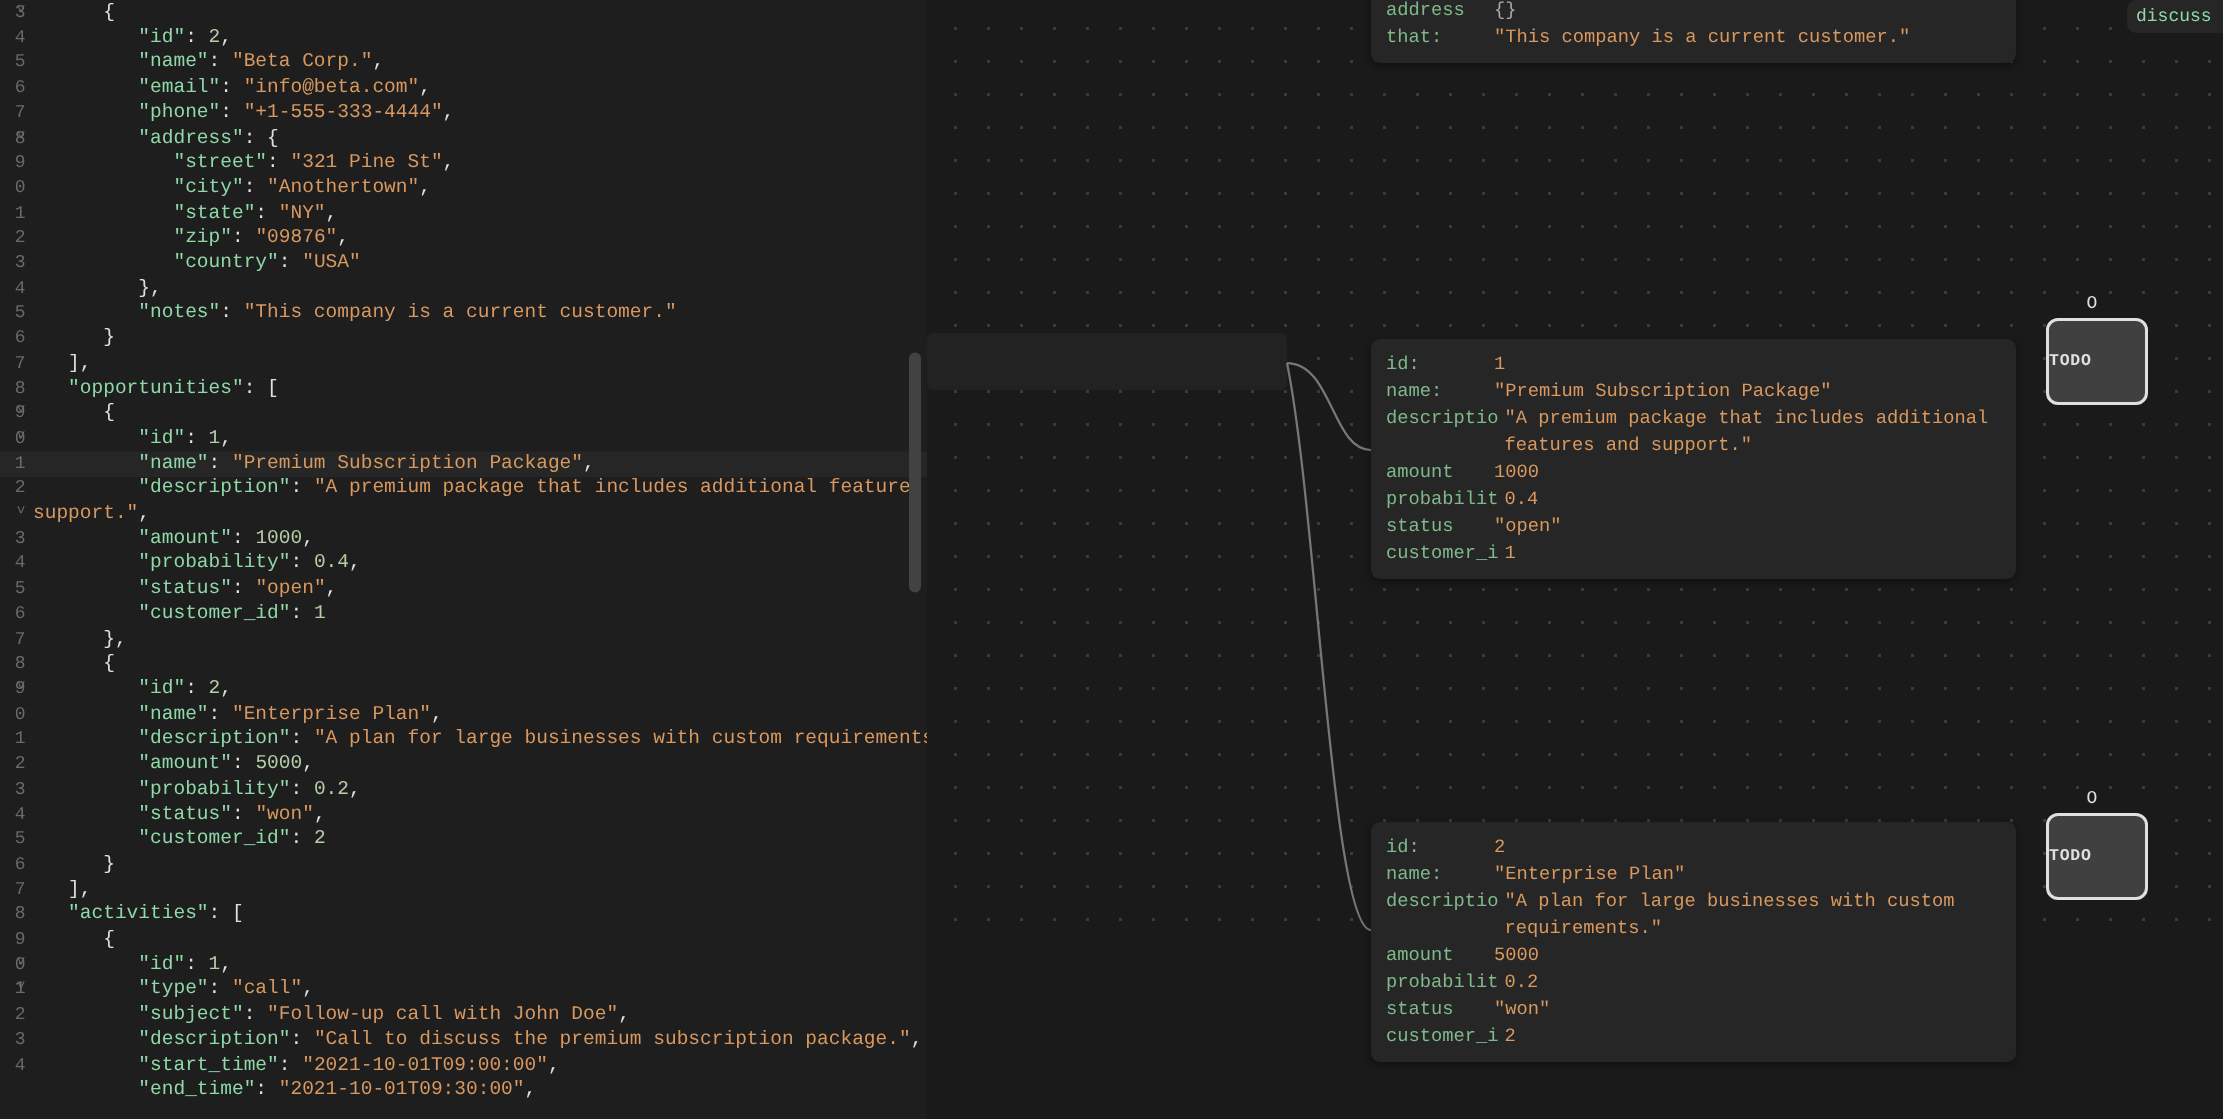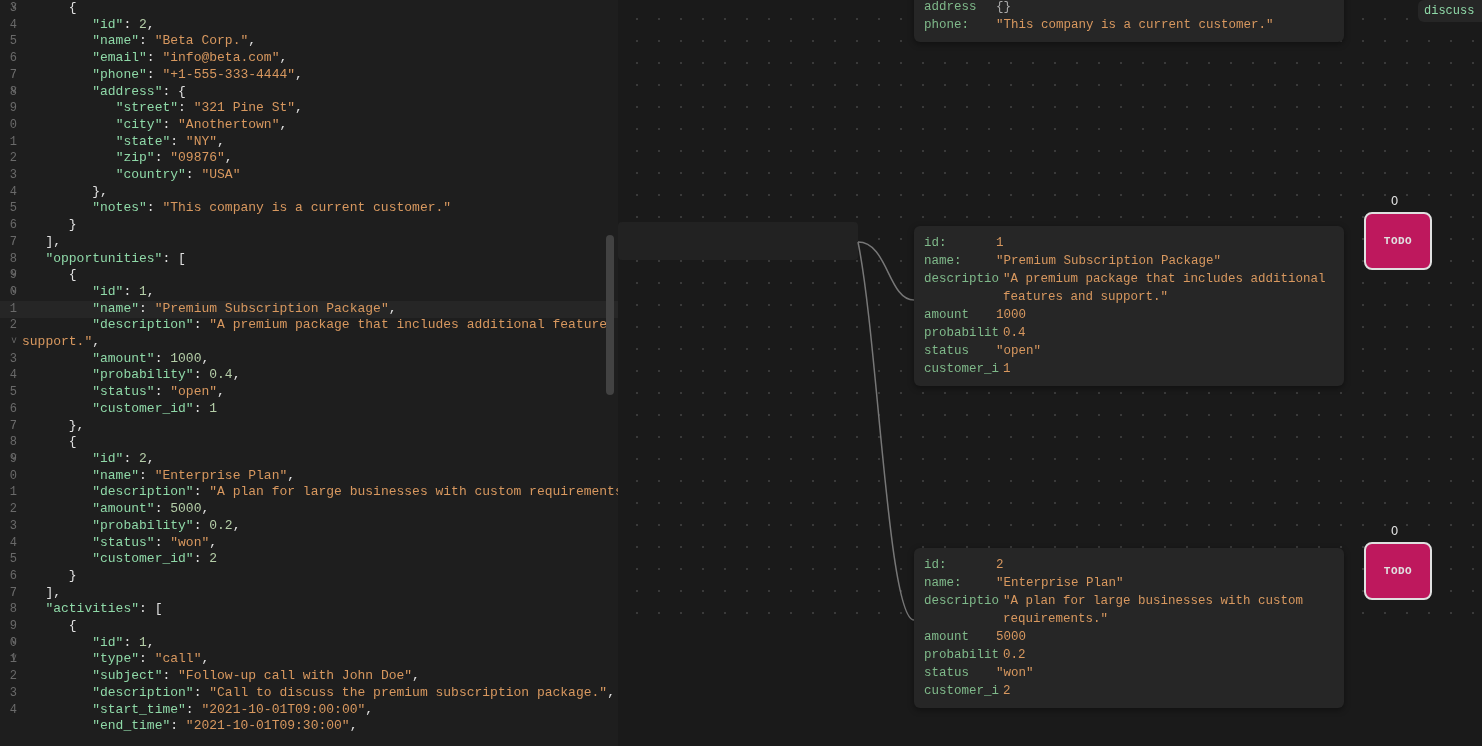--- a/index.html
+++ b/index.html
@@ -97,27 +97,26 @@
   .node .val-text { color: #d8985f; max-width: 330px; }
   .badge-o {
     position: absolute;
     color: #e0e0e0;
     font-size: 12px;
     text-align: center;
   }
   .todo {
     position: absolute;
     width: 68px; height: 58px;
-    background: #be185d;
+    background: #404040;
     border: 2px solid #e0e0e0;
     border-radius: 8px;
     color: #e0e0e0;
     display: flex;
     align-items: center;
-    justify-content: center;
     font-size: 11px;
     font-weight: bold;
     letter-spacing: 0.5px;
   }
   .edge {
     position: absolute;
     pointer-events: none;
   }
   .edge path {
     stroke: #777;
@@ -241,21 +240,21 @@
 
 <div class="canvas">
   <div class="dots"></div>
 
   <div class="node" style="left:296px; top:-10px; width:430px;">
     <div class="row">
         <span class="key">address</span>
         <span class="val-obj">{}</span>
       </div>
     <div class="row">
-        <span class="key">phone:</span>
+        <span class="key">that:</span>
         <span class="val-str">"This company is a current customer."</span>
       </div>
   </div>
 
   <div class="stub-node" style="left:800px; top:0px; width:70px;">
     <span class="key">discuss</span>&nbsp;<span class="val-str">"</span>
   </div>
 
   <div class="stub-dark" style="left:0px; top:222px; width:240px;"></div>
 

